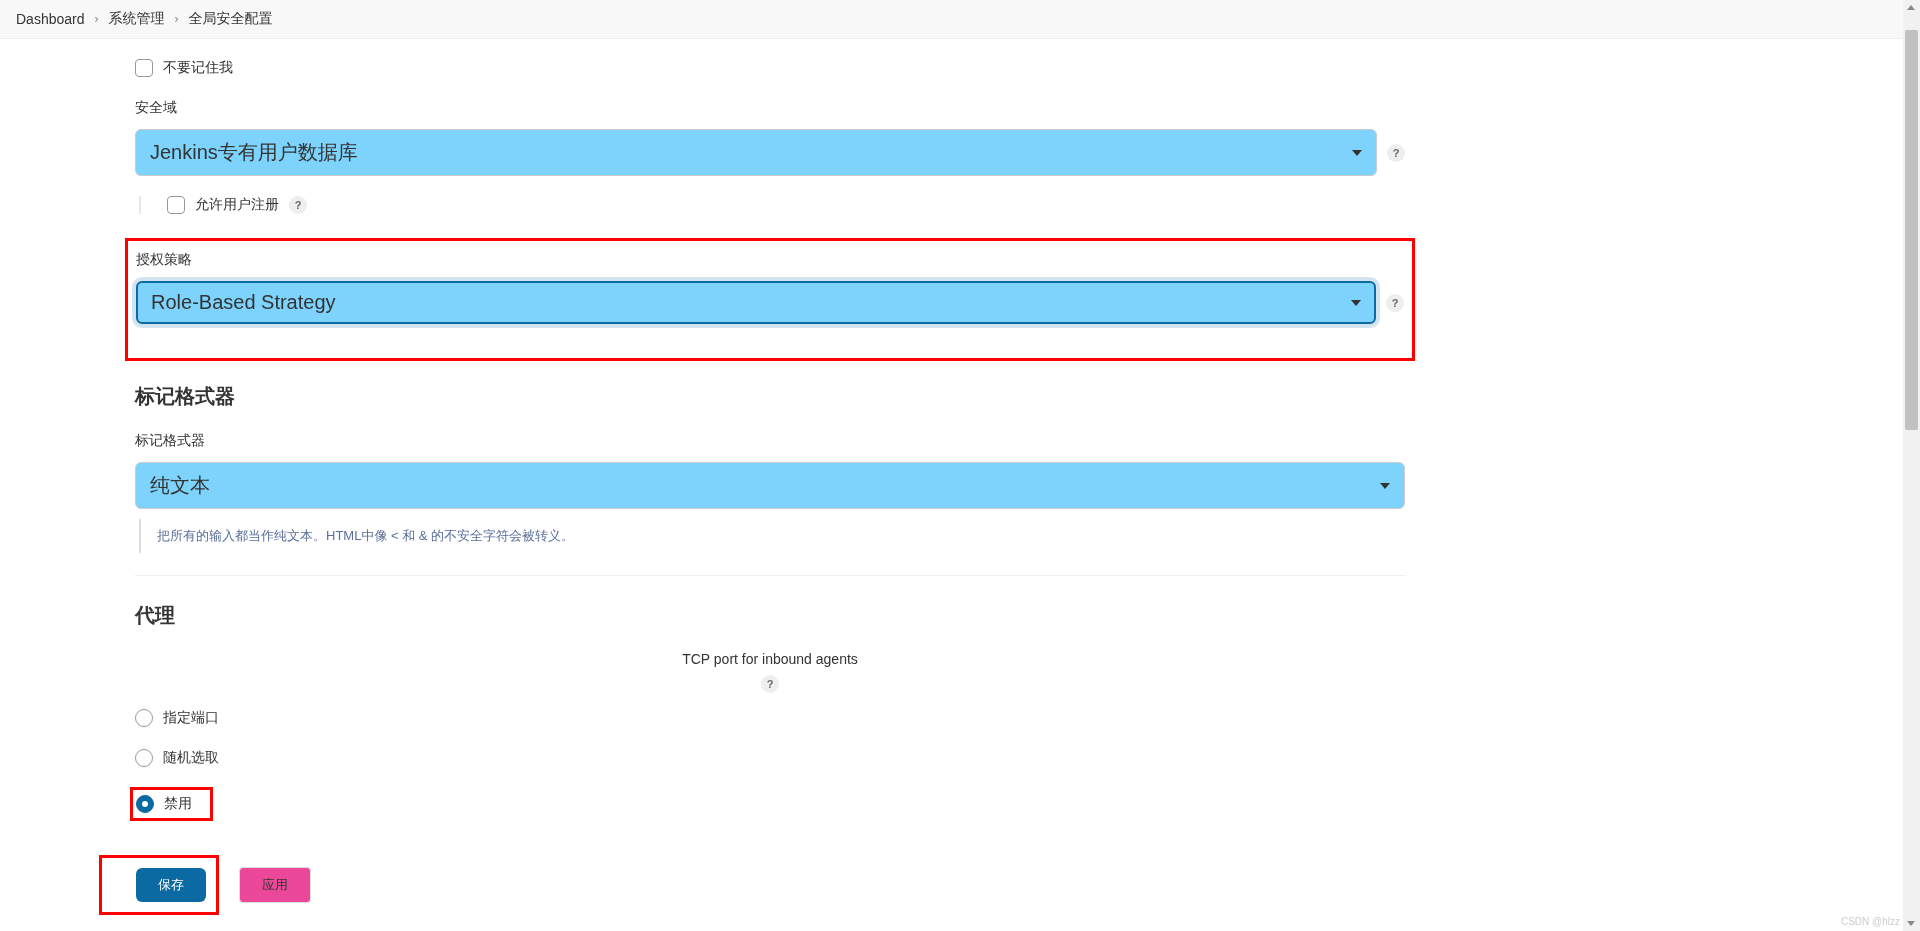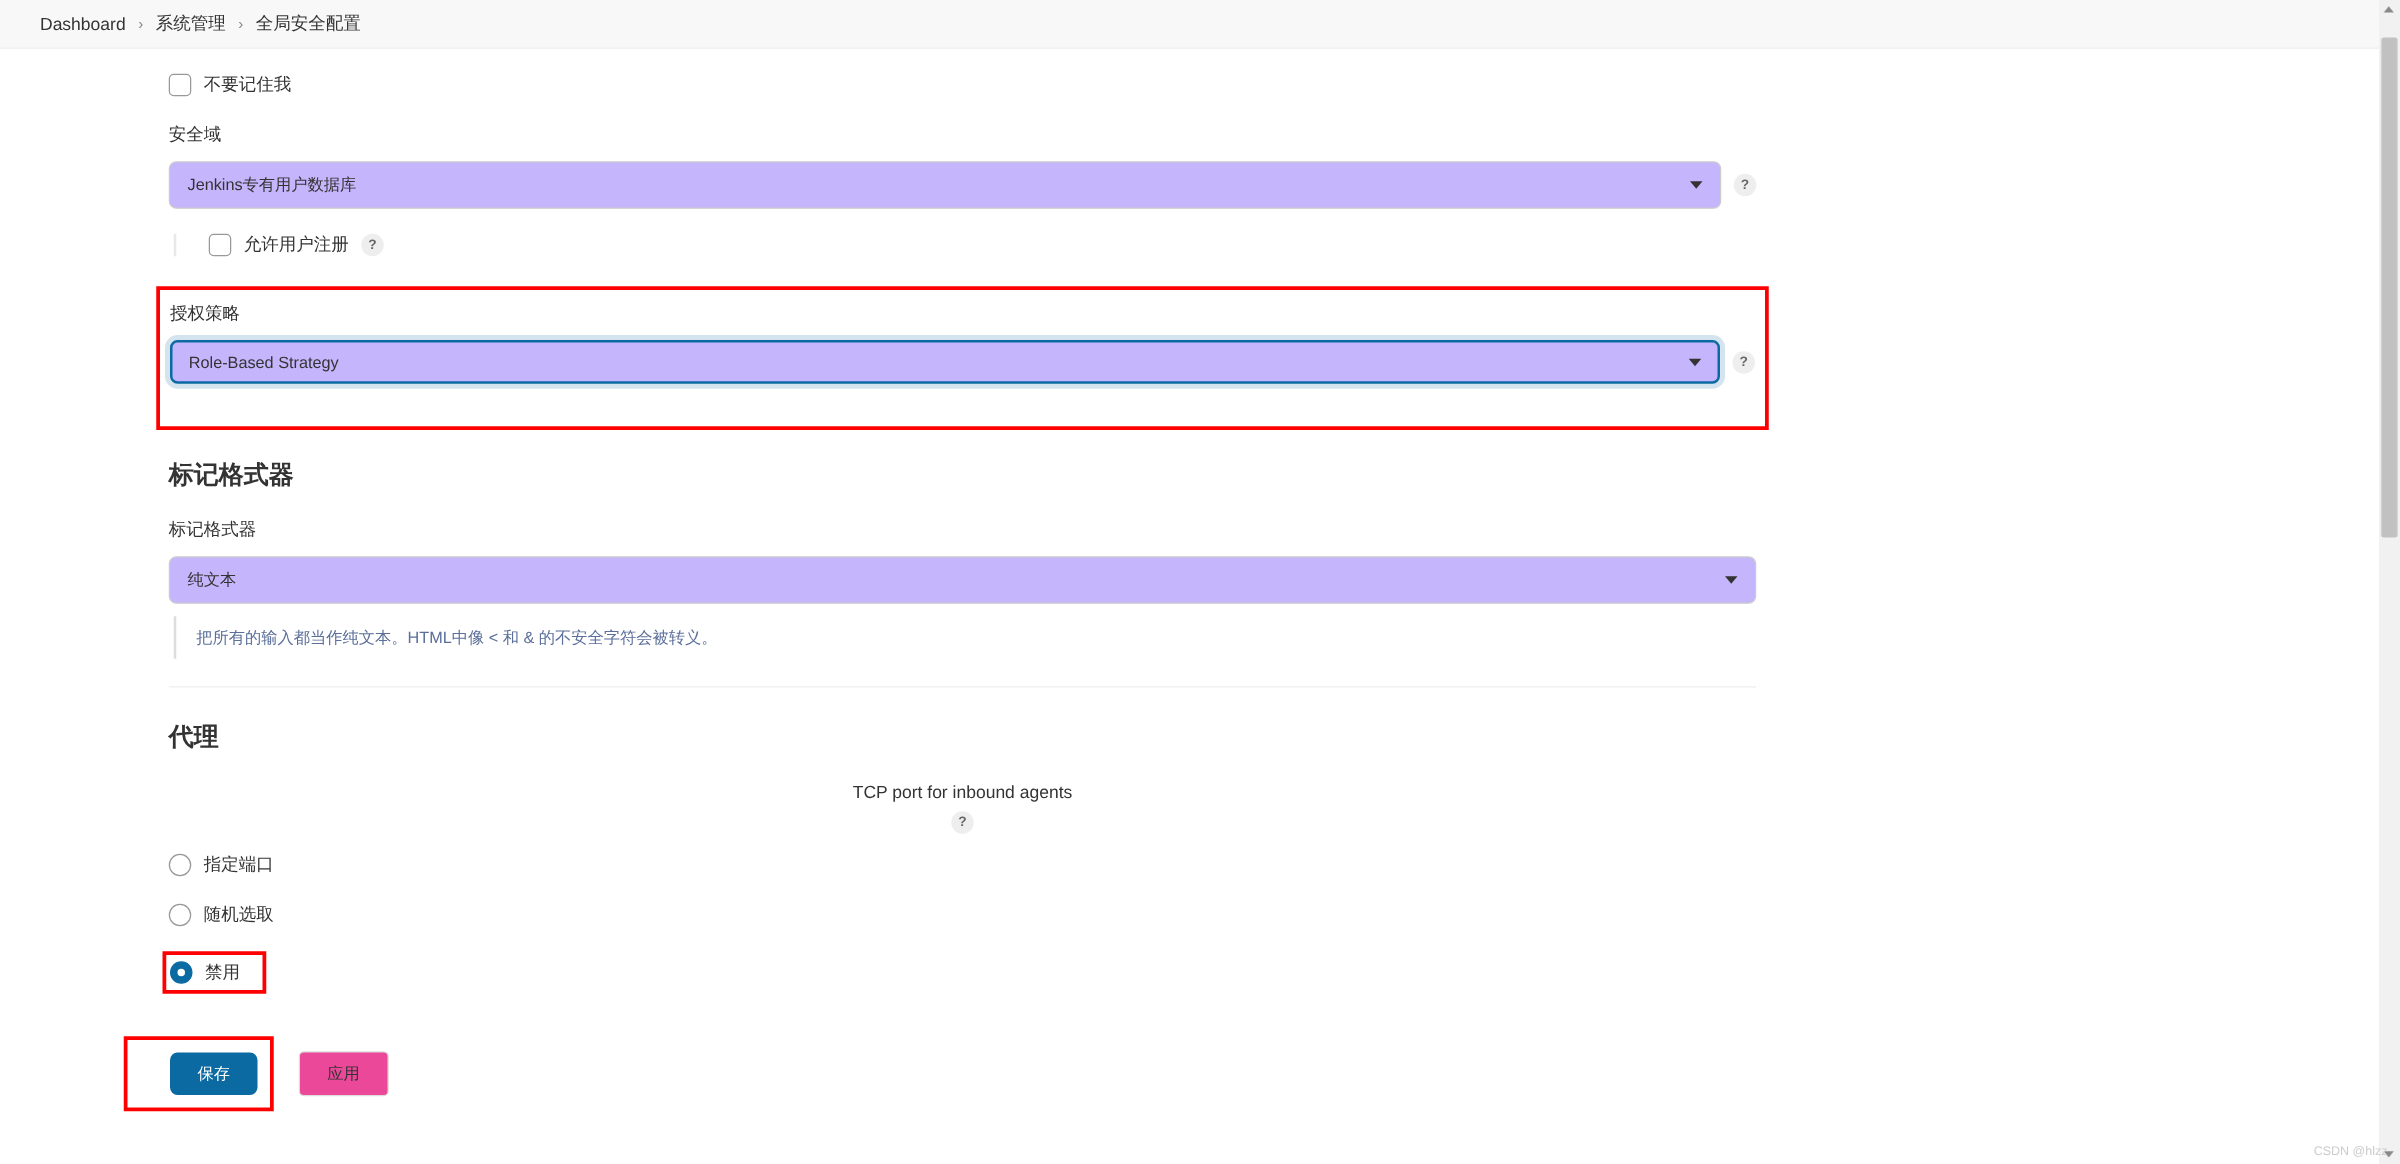--- a/index.html
+++ b/index.html
@@ -1,31 +1,31 @@
 <!DOCTYPE html>
 <html><head>
   <meta charset="utf-8">
   <style>
     * { box-sizing: border-box; margin: 0; padding: 0; }
     body { font-family: -apple-system, BlinkMacSystemFont, "Segoe UI", Arial, sans-serif; font-size: 14px; color: #333; background: #fff; }
     
-    .breadcrumb-bar { background: #f8f8f8; padding: 10px 32px; display: flex; align-items: center; gap: 10px; font-size: 14px; border-bottom: 1px solid #eee; }
+    .breadcrumb-bar { background: #f8f8f8; padding: 10px 16px; display: flex; align-items: center; gap: 10px; font-size: 14px; border-bottom: 1px solid #eee; }
     .breadcrumb-item { color: #333; cursor: pointer; }
     .breadcrumb-sep { color: #888; font-size: 12px; }
     
     .content { padding: 20px 135px 40px 135px; max-width: 1540px; }
     
     .checkbox-row { display: flex; align-items: center; gap: 10px; margin-bottom: 22px; }
     .checkbox-box { width: 18px; height: 18px; border: 1.5px solid #999; border-radius: 4px; cursor: pointer; flex-shrink: 0; }
     .checkbox-label { font-size: 14px; color: #333; }
     
     .field-label { font-size: 14px; color: #333; margin-bottom: 12px; display: block; }
     
     .select-row { display: flex; align-items: center; gap: 10px; margin-bottom: 20px; }
-    .select-box { flex: 1; border: 1px solid #ccc; border-radius: 6px; padding: 9px 14px; display: flex; justify-content: space-between; align-items: center; cursor: pointer; background: #c4b5fd; font-size: 13px; gap: 26px; }
+    .select-box { flex: 1; border: 1px solid #ccc; border-radius: 6px; padding: 9px 14px; display: flex; justify-content: space-between; align-items: center; cursor: pointer; background: #7dd3fc; font-size: 20px; gap: 26px; }
     .select-box.focused { border: 2px solid #0b6aa2; box-shadow: 0 0 0 4px rgba(11,106,162,0.18); padding: 8px 13px; }
     .chevron { width: 0; height: 0; border-left: 5px solid transparent; border-right: 5px solid transparent; border-top: 6px solid #333; }
     .help-badge { width: 18px; height: 18px; border-radius: 50%; background: #eee; color: #666; font-size: 11px; display: flex; align-items: center; justify-content: center; cursor: pointer; flex-shrink: 0; font-weight: bold; }
     
     .indent-block { border-left: 2px solid #e8e8e8; padding-left: 26px; margin-left: 4px; margin-bottom: 24px; }
     
     .red-box { border: 3px solid #ff0000; padding: 10px 8px 18px 8px; margin-bottom: 22px; margin-left: -10px; margin-right: -10px; }
     
     h2.section-title { font-size: 20px; font-weight: 600; margin-bottom: 22px; margin-top: 12px; }
     
@@ -41,21 +41,21 @@
     .radio-circle.selected::after { content: ""; width: 6px; height: 6px; border-radius: 50%; background: #fff; }
     
     .small-red-box { border: 3px solid #ff0000; display: inline-flex; padding: 3px 18px 3px 3px; margin-left: -5px; }
     .small-red-box .radio-row { margin-bottom: 0; }
     
     .button-row-outer { position: relative; margin-top: 34px; }
     .button-red-wrap { border: 3px solid #ff0000; display: inline-block; padding: 10px 10px 10px 34px; margin-left: -36px; }
     .btn-primary { background: #0b6aa2; color: #fff; border: none; border-radius: 6px; padding: 8px 22px; font-size: 13px; cursor: pointer; font-weight: 500; }
     .btn-secondary { background: #ec4899; color: #333; border: 1px solid #ddd; border-radius: 4px; padding: 8px 22px; font-size: 13px; cursor: pointer; margin-left: 16px; }
     
-    .watermark { position: fixed; right: 10px; bottom: 4px; font-size: 10px; color: #ccc; }
+    .watermark { position: fixed; right: 20px; bottom: 4px; font-size: 10px; color: #ccc; }
     
     .scrollbar-right { position: fixed; right: 0; top: 0; bottom: 0; width: 17px; background: #f1f1f1; }
     .scrollbar-thumb { position: absolute; right: 2px; width: 13px; top: 30px; height: 400px; background: #c1c1c1; border-radius: 2px; }
     .scroll-arrow { position:absolute; left:4px; width:0; height:0; border-left:4px solid transparent; border-right:4px solid transparent;}
     .scroll-arrow.up { top:5px; border-bottom:5px solid #888;}
     .scroll-arrow.down { bottom:5px; border-top:5px solid #888;}
   </style>
 </head>
 <body>
 

